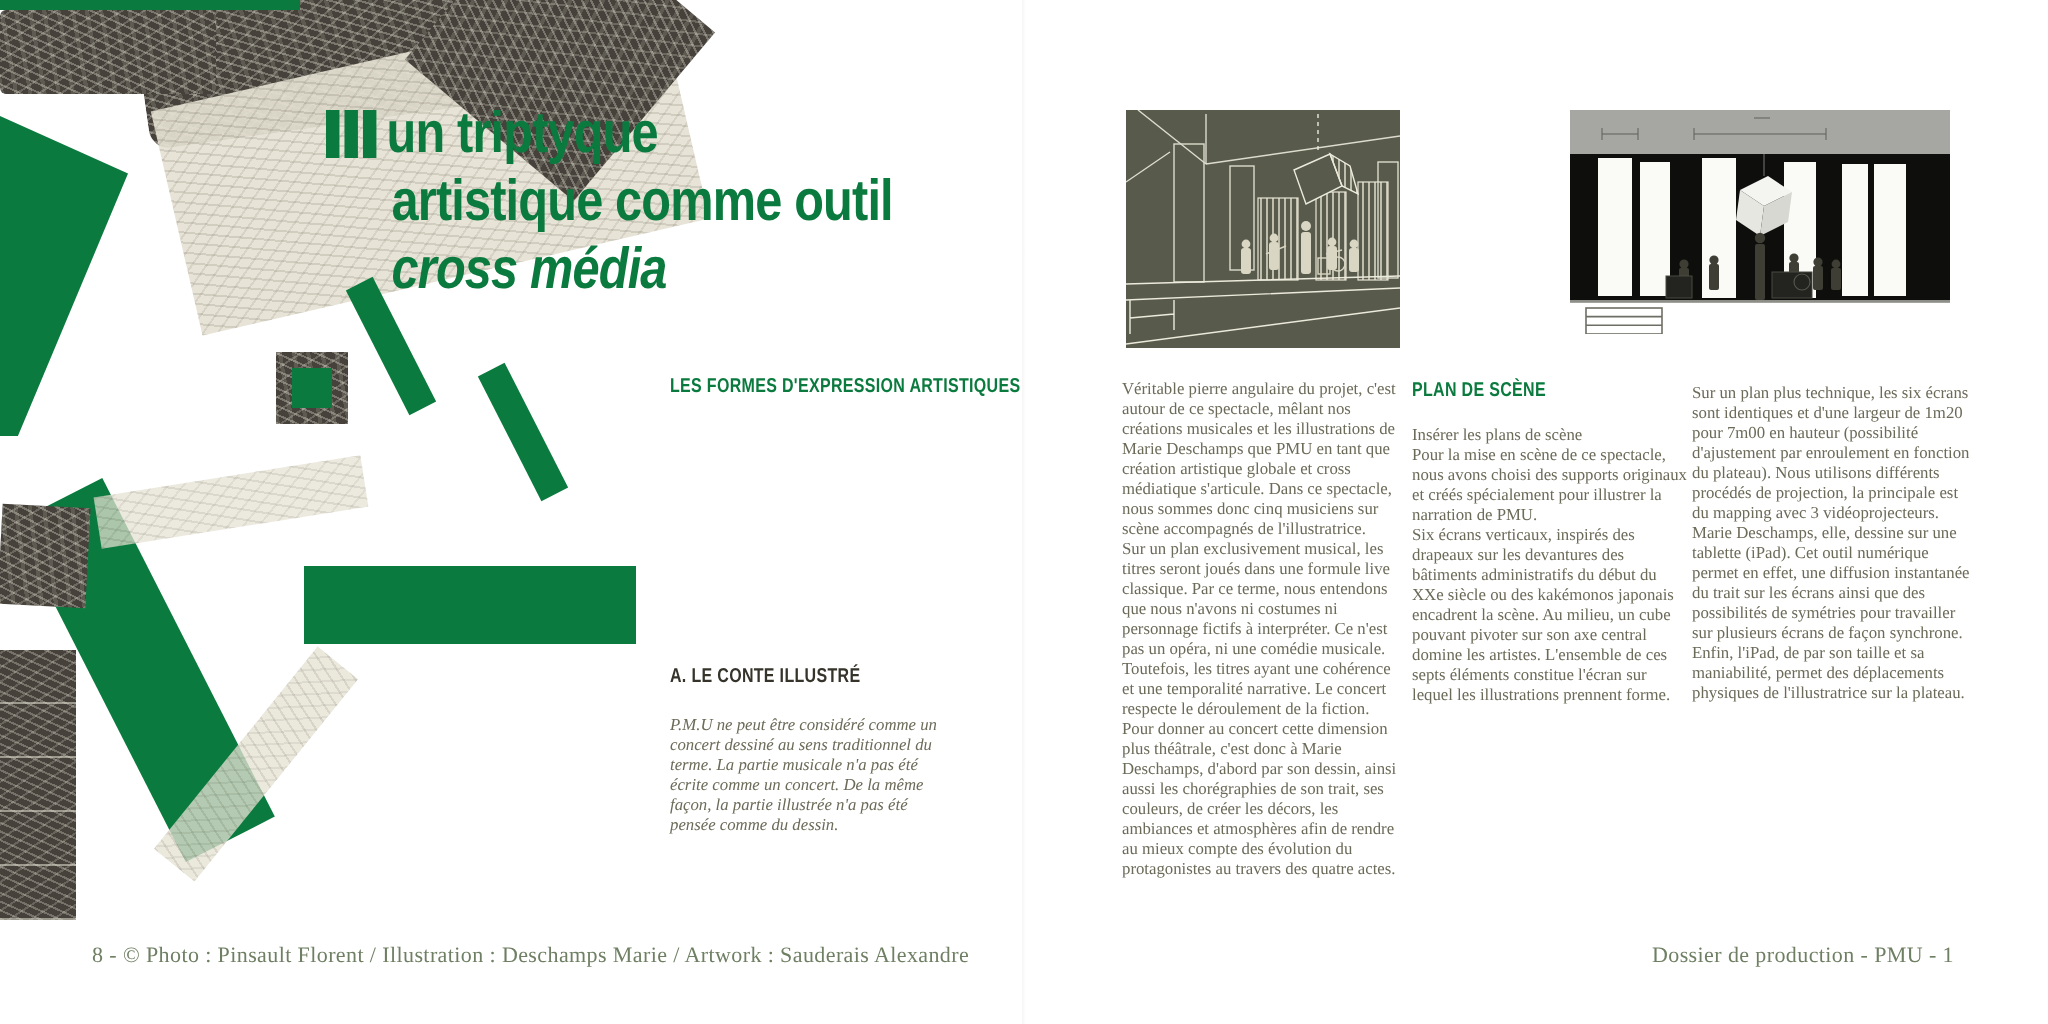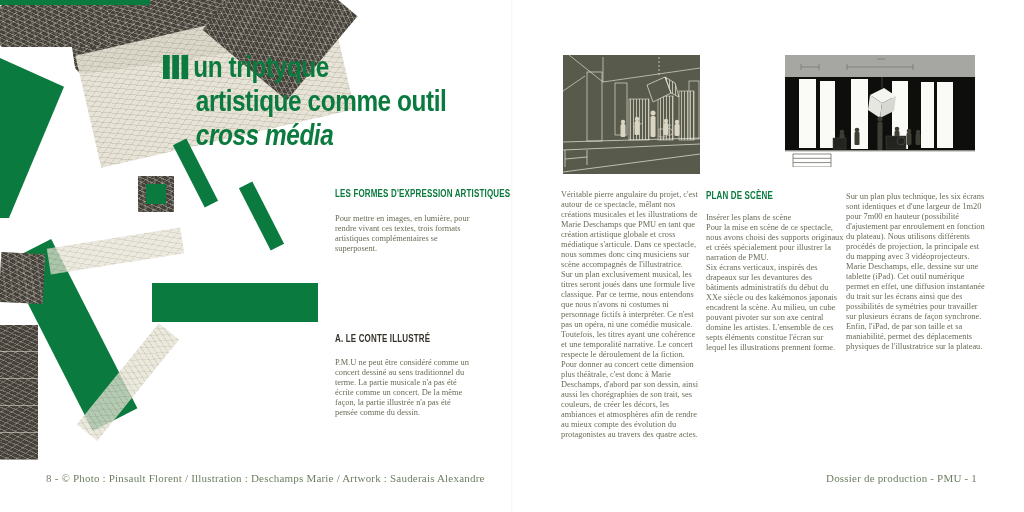--- a/index.html
+++ b/index.html
@@ -78,24 +78,23 @@
           <i></i>
           <i></i>
         </span>
       <span>un triptyque</span>
     </div>
     <div class="t-indent">artistique comme outil</div>
     <div class="t-indent t3">cross média</div>
   </div>
 
   <div class="abs h-green" style="left:335px;top:188px;">LES FORMES D'EXPRESSION ARTISTIQUES</div>
-  <div class="abs body-txt" style="left:335px;top:214px;width:138px;">Pour mettre en images, en lumière, pour rendre vivant ces textes, trois formats artistiques complémentaires se superposent.</div>
 
   <div class="abs h-dark" style="left:335px;top:333px;">A. LE CONTE ILLUSTRÉ</div>
-  <div class="abs body-txt" style="left:335px;top:358px;width:140px;">P.M.U ne peut être considéré comme un concert dessiné au sens traditionnel du terme. La partie musicale n'a pas été écrite comme un concert. De la même façon, la partie illustrée n'a pas été pensée comme du dessin.</div>
+  <div class="abs body-txt" style="left:335px;top:358px;width:140px;font-style:italic;">P.M.U ne peut être considéré comme un concert dessiné au sens traditionnel du terme. La partie musicale n'a pas été écrite comme un concert. De la même façon, la partie illustrée n'a pas été pensée comme du dessin.</div>
 
   <div class="abs gutter"></div>
 
   <div class="abs figure" style="left:563px;top:55px;width:137px;height:119px;">
     <svg width="137" height="119" viewBox="0 0 137 119">
       <defs>
         <pattern id="vh" width="3" height="4" patternUnits="userSpaceOnUse">
           <path d="M1.5,0 V4" stroke="#d9d6c4" stroke-width="0.8"></path>
         </pattern>
       </defs>

